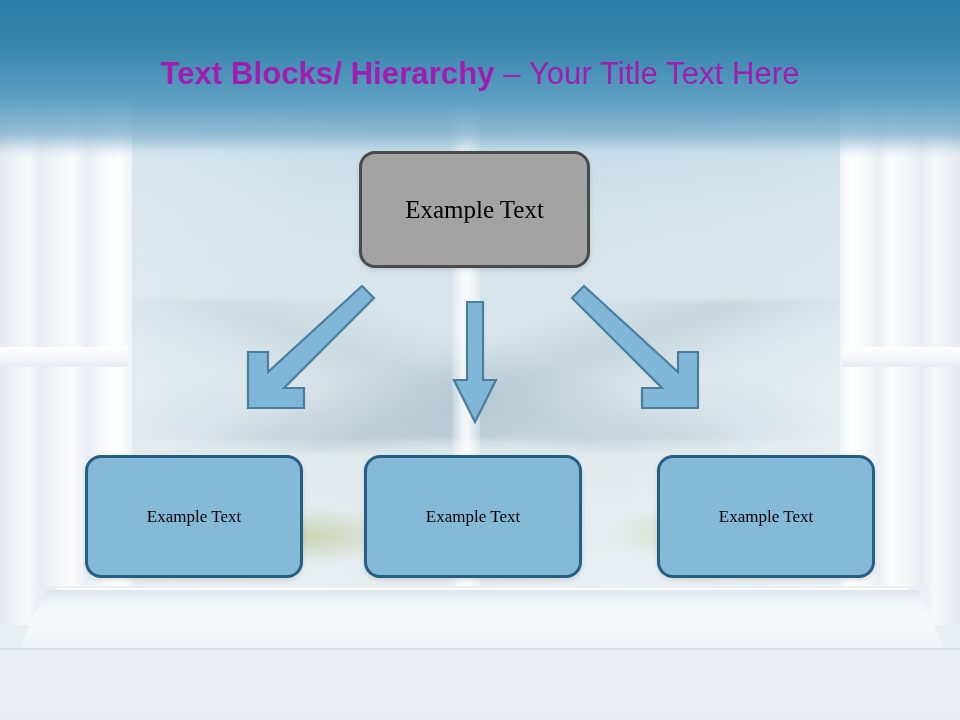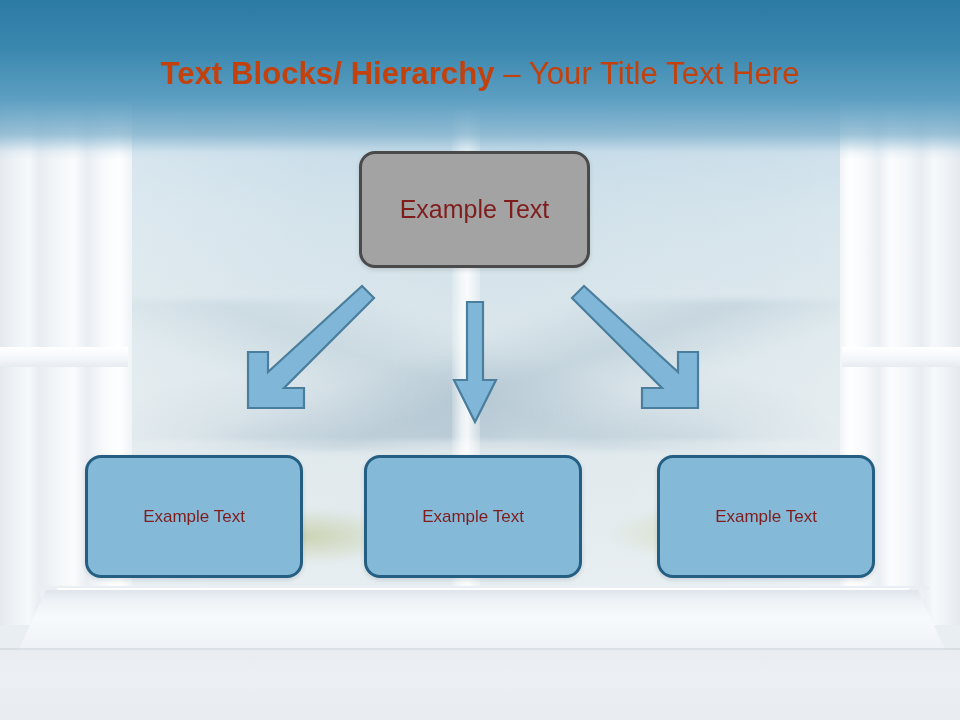--- a/index.html
+++ b/index.html
@@ -173,38 +173,39 @@
     position: absolute;
     left: 0; top: 648px; right: 0; height: 8px;
     background: linear-gradient(180deg, rgba(200,208,217,0.6) 0%, rgba(200,208,217,0) 100%);
   }
 
   
   .title {
     position: absolute;
     left: 0; right: 0; top: 54px;
     text-align: center;
-    color: #c2410c;
+    color: #a21caf;
     font-size: 31px;
     line-height: 40px;
     letter-spacing: 0.1px;
     white-space: nowrap;
   }
   .title .strong { font-weight: bold; }
   .title .light  { font-weight: normal; }
 
   
   .node {
     position: absolute;
     box-sizing: border-box;
     display: flex;
     align-items: center;
     justify-content: center;
-    color: #7f1d1d;
+    color: #000000;
     text-align: center;
+    font-family: Liberation Serif, serif;
   }
   .node-top {
     left: 359px; top: 151px;
     width: 231px; height: 117px;
     background: #a3a3a3;
     border: 3px solid #4a4a4a;
     border-radius: 16px;
     font-size: 25px;
     box-shadow: 0 2px 4px rgba(60,70,80,0.18);
   }

